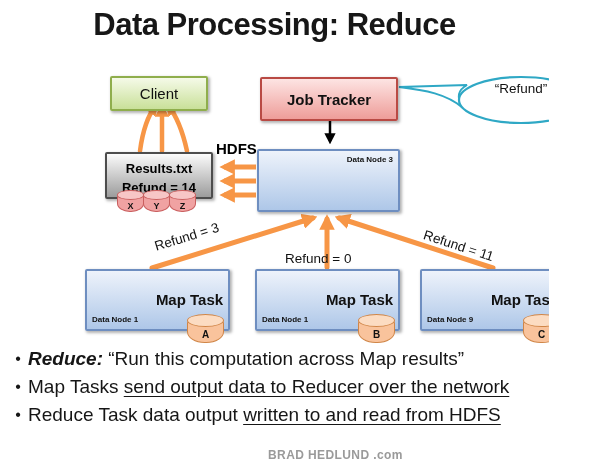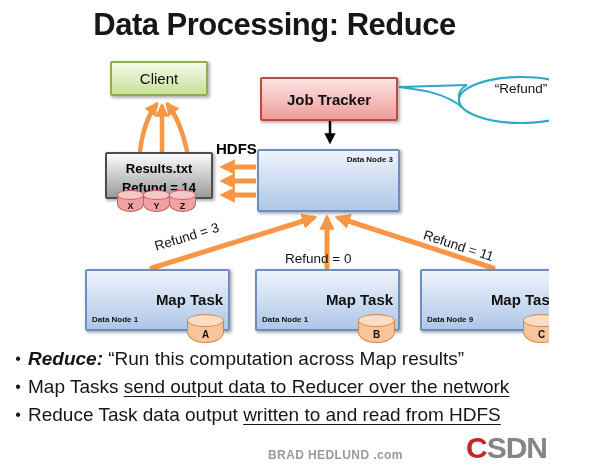--- a/index.html
+++ b/index.html
@@ -16,21 +16,21 @@
   }
 
   
   .node {
     box-sizing:border-box; border-radius:2px;
     box-shadow:1.5px 1.5px 3px rgba(0,0,0,.3);
     display:flex; align-items:center; justify-content:center;
     text-align:center; color:#111;
   }
   .client-box {
-    left:110px; top:61px; width:98px; height:35px;
+    left:110px; top:76px; width:98px; height:35px;
     border:2px solid #8fae4c;
     background:linear-gradient(#f5fae8, #c9e099);
     font-size:15px;
     justify-content:center;
   }
   .tracker-box {
     left:260px; top:77px; width:138px; height:44px;
     border:2px solid #b94a44;
     background:linear-gradient(#fde4e3, #ee9d99);
     font-size:15px; font-weight:700;
@@ -243,17 +243,14 @@
       <span class="bullet-dot">•</span>
       <span><span>Map Tasks </span><u>send output data to Reducer over the network</u></span>
     </div>
     <div class="bullet-row">
       <span class="bullet-dot">•</span>
       <span><span>Reduce Task data output </span><u>written to and read from HDFS</u></span>
     </div>
   </div>
 
   <div class="abs credit">BRAD HEDLUND .com</div>
-  <div class="abs csdn">
-    <span class="c-red">C</span><span class="c-gray">SDN</span>
-  </div>
 
 </div>
 
 </body></html>

